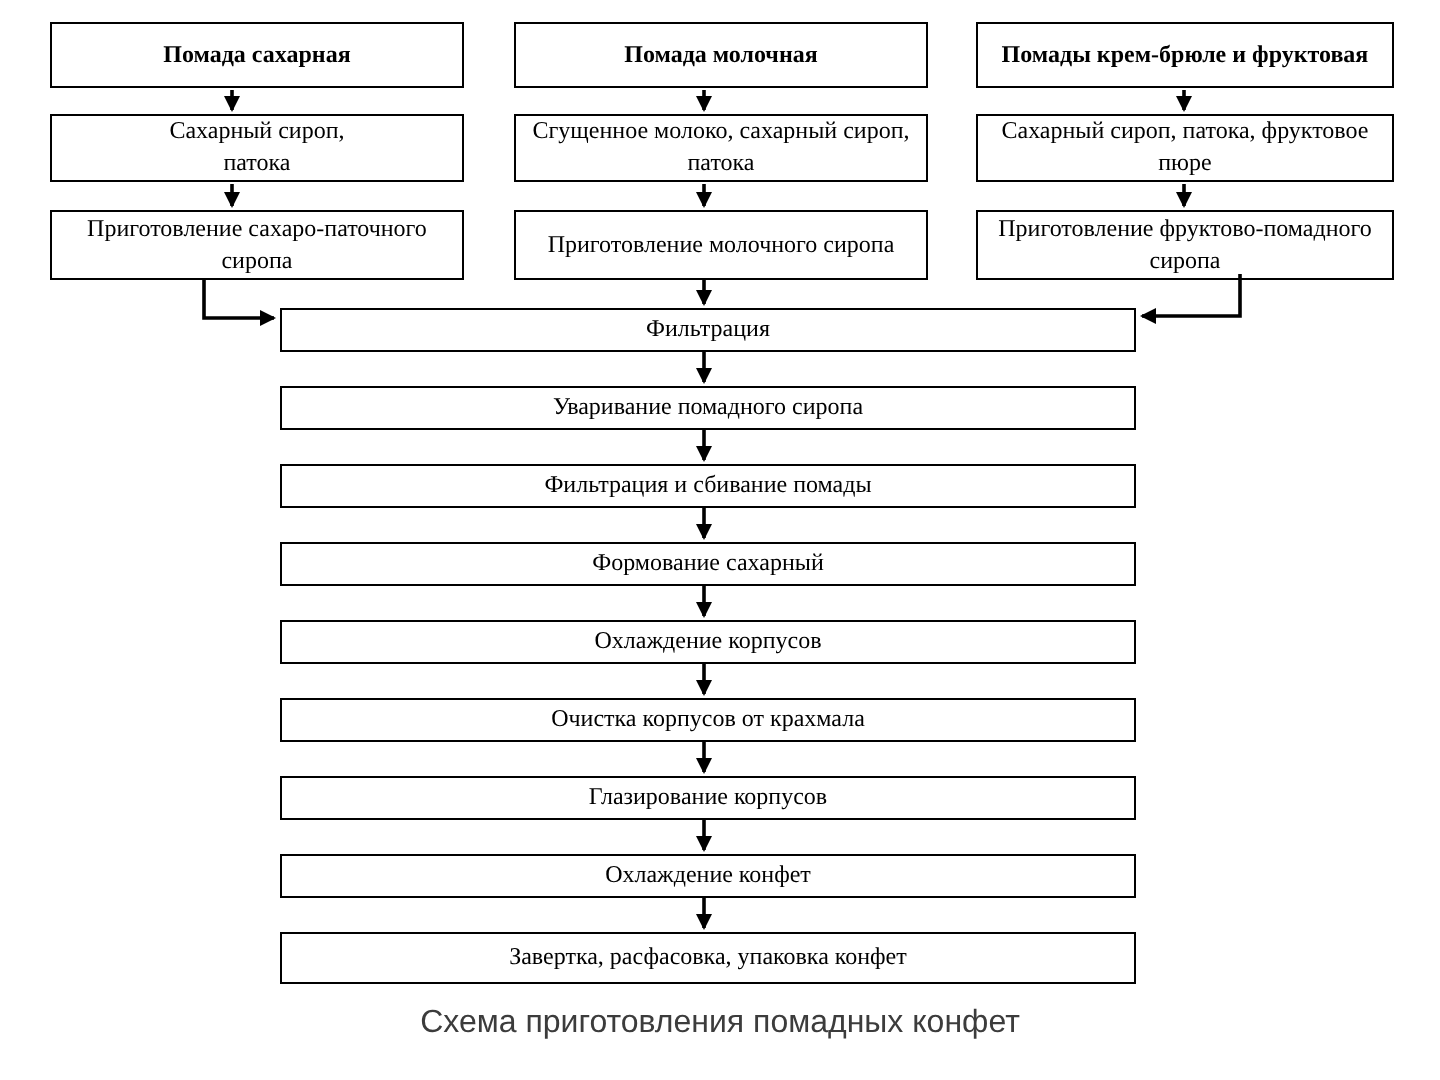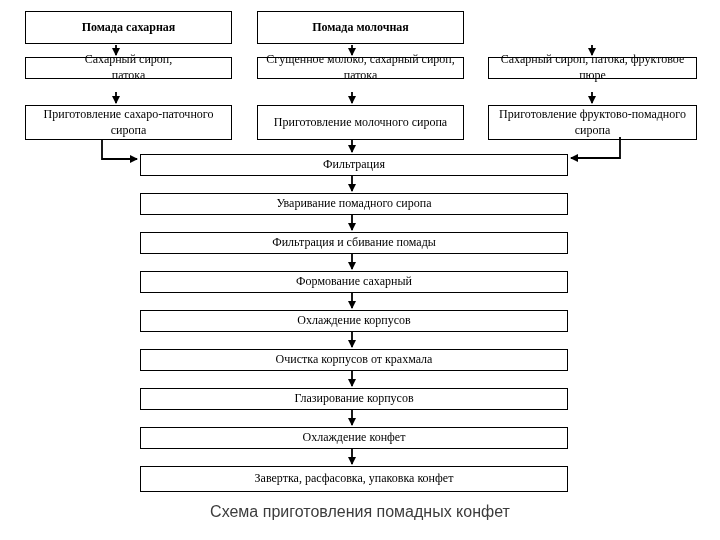--- a/index.html
+++ b/index.html
@@ -26,21 +26,21 @@
     white-space: pre-line;
     padding: 1px 0;
   }
   .box.header { font-weight: bold; font-size: 12px; }
   
   .c1 { left: 25px;  width: 207px; }
   .c2 { left: 257px; width: 207px; }
   .c3 { left: 488px; width: 209px; }
   
   .r1 { top: 11px;  height: 33px; }
-  .r2 { top: 57px;  height: 22px; }
+  .r2 { top: 57px;  height: 34px; }
   .r3 { top: 105px; height: 35px; }
   
   .step { left: 140px; width: 428px; height: 22px; }
   .s1 { top: 154px; }
   .s2 { top: 193px; }
   .s3 { top: 232px; }
   .s4 { top: 271px; }
   .s5 { top: 310px; }
   .s6 { top: 349px; }
   .s7 { top: 388px; }
@@ -72,20 +72,21 @@
   <div class="box c1 r2">Сахарный сироп,
 патока</div>
   <div class="box c1 r3">Приготовление сахаро-паточного
 сиропа</div>
 
   <div class="box header c2 r1">Помада молочная</div>
   <div class="box c2 r2">Сгущенное молоко, сахарный сироп,
 патока</div>
   <div class="box c2 r3">Приготовление молочного сиропа</div>
 
+  <div class="box header c3 r1">Помады крем-брюле и фруктовая</div>
   <div class="box c3 r2">Сахарный сироп, патока, фруктовое
 пюре</div>
   <div class="box c3 r3">Приготовление фруктово-помадного
 сиропа</div>
 
   <div class="box step s1">Фильтрация</div>
   <div class="box step s2">Уваривание помадного сиропа</div>
   <div class="box step s3">Фильтрация и сбивание помады</div>
   <div class="box step s4">Формование сахарный</div>
   <div class="box step s6">Очистка корпусов от крахмала</div>

